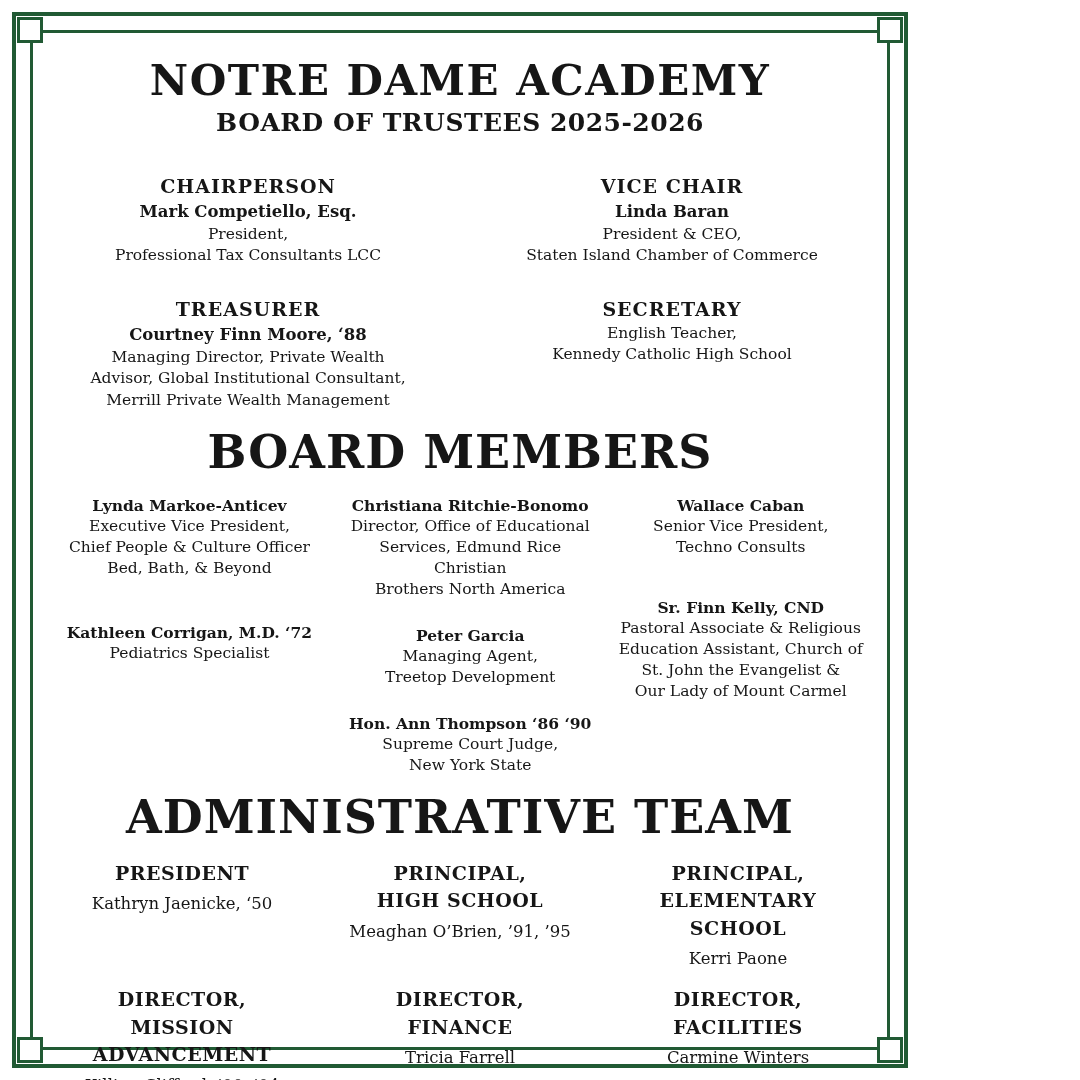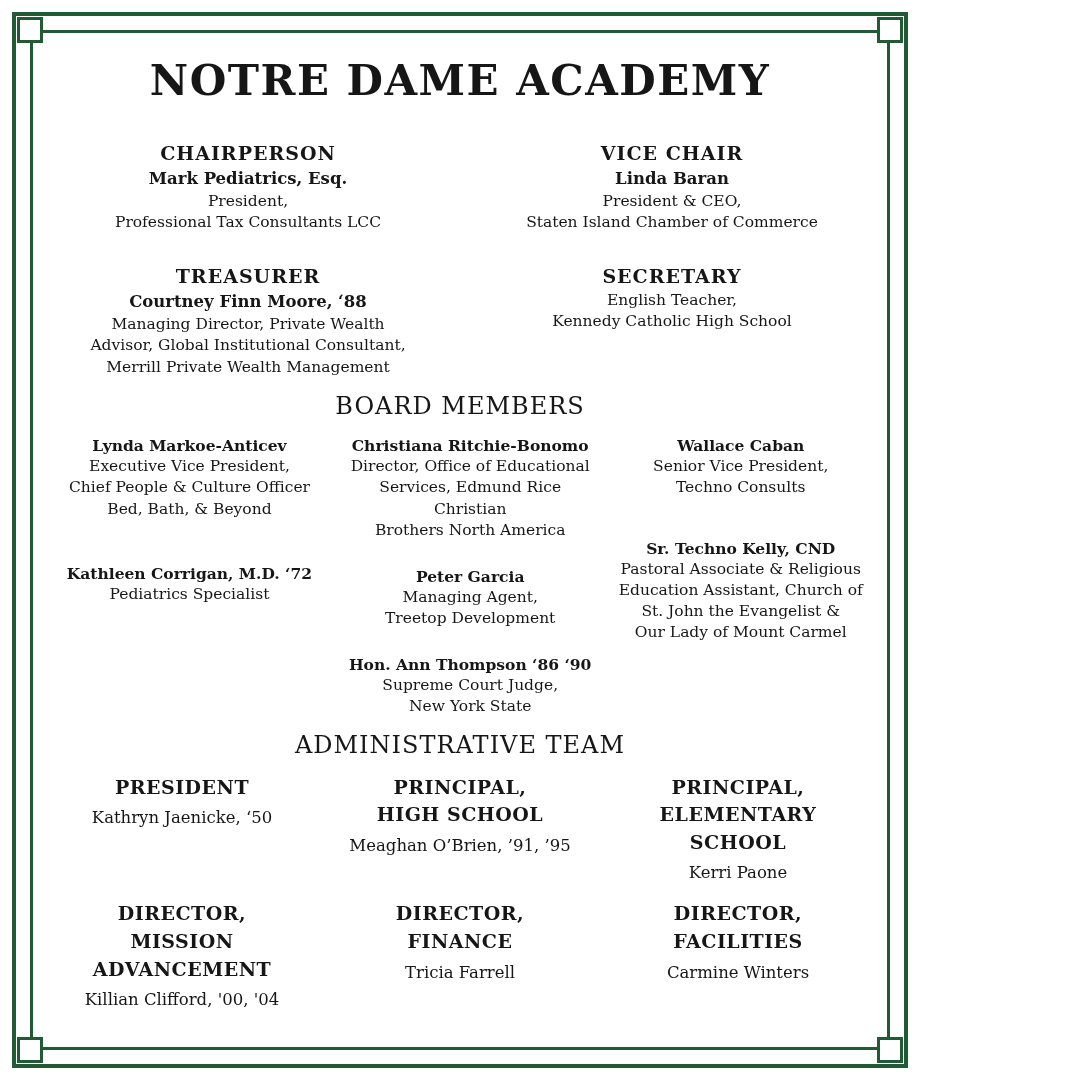--- a/index.html
+++ b/index.html
@@ -29,21 +29,21 @@
   .content{position:absolute;inset:40px 52px;text-align:center;}
 
   .title{font-size:42px;font-weight:bold;letter-spacing:1.5px;line-height:1.1;margin:18px 0 0;}
   .subtitle{font-size:25px;font-weight:bold;letter-spacing:0.5px;margin:4px 0 0;}
 
   .officers{display:grid;grid-template-columns:1fr 1fr;column-gap:24px;row-gap:22px;margin-top:38px;gap:32px;}
   .officer-title{font-size:19px;font-weight:bold;letter-spacing:1px;}
   .person-name{font-size:16.5px;font-weight:bold;margin-top:5px;}
   .person-role{font-size:15.5px;line-height:1.36;margin-top:3px;white-space:pre-line;}
 
-  .section-heading{font-size:24px;font-weight:normal;letter-spacing:1px;line-height:1.2;margin:14px 0 0;}
+  .section-heading{font-size:46px;font-weight:bold;letter-spacing:1px;line-height:1.2;margin:14px 0 0;}
 
   .board-grid{display:grid;grid-template-columns:1.08fr 1fr 1fr;column-gap:16px;margin-top:16px;align-items:start;}
   .board-col{display:flex;flex-direction:column;}
   .board-col.c1{gap:44px;}
   .board-col.c2{gap:26px;}
   .board-col.c3{gap:40px;}
   .board-entry .person-name{margin-top:0;font-size:15.5px;}
   .board-entry .person-role{margin-top:1px;}
 
   .admin-grid{display:grid;grid-template-columns:1fr 1fr 1fr;column-gap:12px;row-gap:26px;margin-top:14px;align-items:start;gap:18px;}
@@ -58,25 +58,26 @@
   <div class="frame-outer"></div>
   <div class="frame-inner"></div>
   <div class="corner tl"></div>
   <div class="corner tr"></div>
   <div class="corner bl"></div>
   <div class="corner br"></div>
 
   <div class="content">
 
     <h1 class="title">NOTRE DAME ACADEMY</h1>
+    <h2 class="subtitle">BOARD OF TRUSTEES 2025-2026</h2>
 
     <div class="officers">
       <div class="officer">
         <div class="officer-title">CHAIRPERSON</div>
-        <div class="person-name">Mark Pediatrics, Esq.</div>
+        <div class="person-name">Mark Competiello, Esq.</div>
         <div class="person-role">President,
 Professional Tax Consultants LCC</div>
       </div>
       <div class="officer">
         <div class="officer-title">VICE CHAIR</div>
         <div class="person-name">Linda Baran</div>
         <div class="person-role">President &amp; CEO,
 Staten Island Chamber of Commerce</div>
       </div>
       <div class="officer">
@@ -126,21 +127,21 @@
 New York State</div>
         </div>
       </div>
       <div class="board-col c3">
         <div class="board-entry">
           <div class="person-name">Wallace Caban</div>
           <div class="person-role">Senior Vice President,
 Techno Consults</div>
         </div>
         <div class="board-entry">
-          <div class="person-name">Sr. Techno Kelly, CND</div>
+          <div class="person-name">Sr. Finn Kelly, CND</div>
           <div class="person-role">Pastoral Associate &amp; Religious
 Education Assistant, Church of
 St. John the Evangelist &amp;
 Our Lady of Mount Carmel</div>
         </div>
       </div>
     </div>
 
     <h2 class="section-heading">ADMINISTRATIVE TEAM</h2>
 

